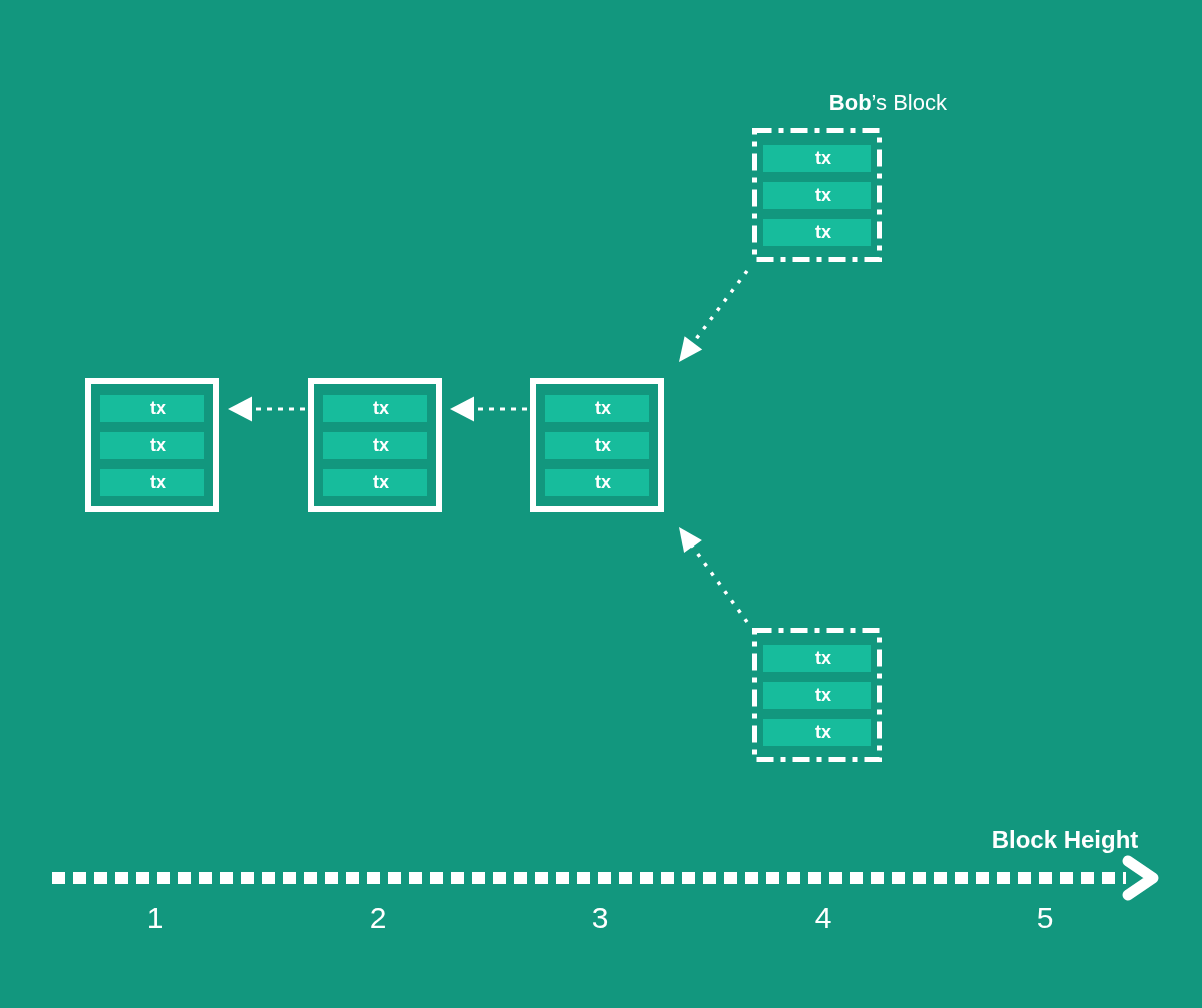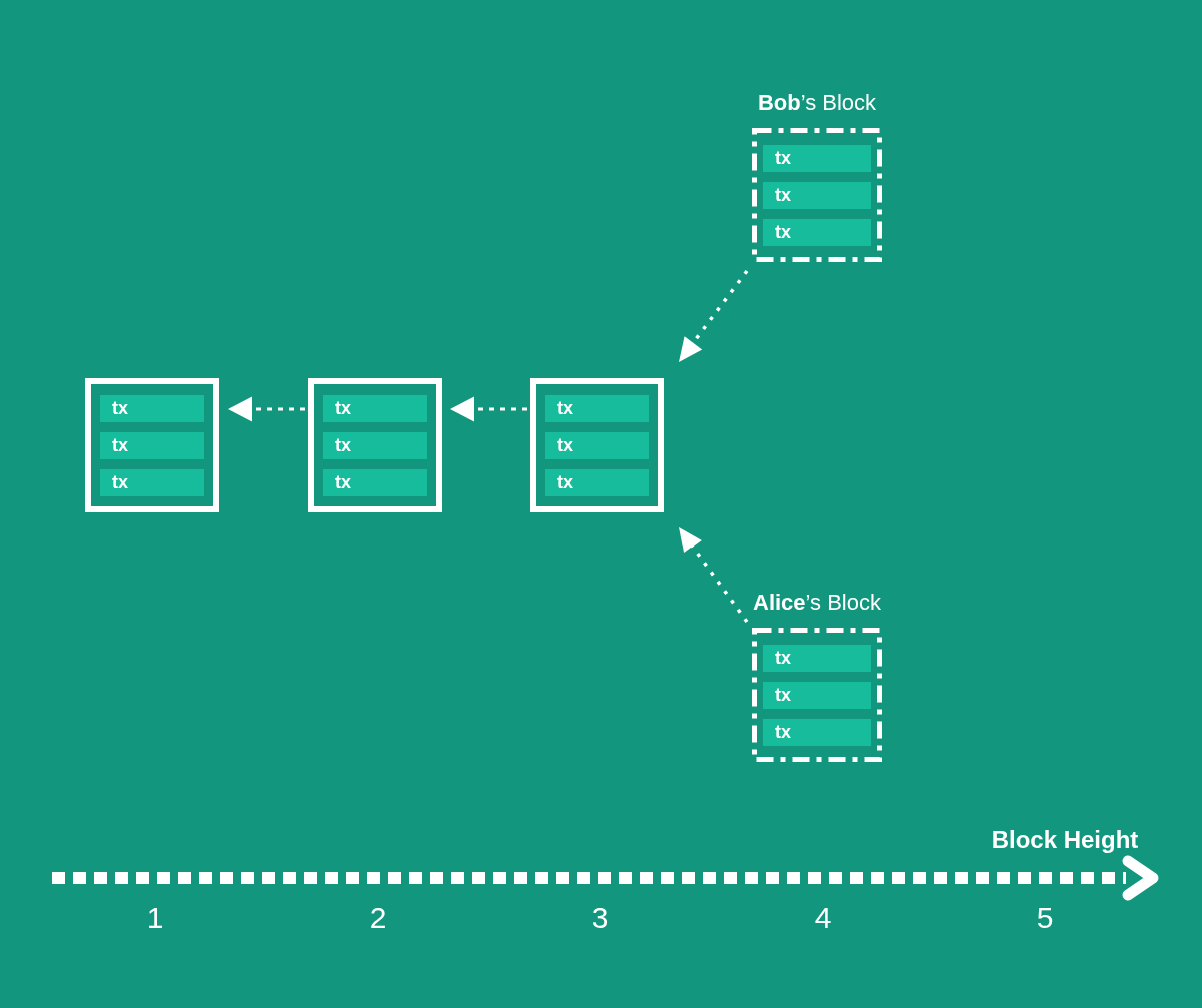--- a/index.html
+++ b/index.html
@@ -49,27 +49,27 @@
   .ghost-border{
     position:absolute;left:0;top:0;width:130px;height:134px;
   }
   
   .tx-row{
     position:relative;
     height:27px;flex:0 0 27px;
     background:var(--tx);
     display:flex;align-items:center;
     padding-left:12px;
-    font-size:18px;font-weight:bold;color:var(--fg);
+    font-size:18px;font-weight:bold;color:var(--fg);justify-content:center;
   }
   
   .ghost-label{
     position:absolute;
     width:260px;
-    text-align:center;
+    text-align:right;
     font-size:22px;color:var(--fg);
     white-space:nowrap;
   }
   .ghost-label .owner{font-weight:bold;}
   .ghost-label.bob{left:687px;top:90px;}
   .ghost-label.alice{left:687px;top:590px;}
   
   .axis-label{
     position:absolute;
     left:1057px;top:826px;
@@ -170,23 +170,20 @@
         <span>tx</span>
       </div>
     <div class="tx-row">
         <span>tx</span>
       </div>
     <div class="tx-row">
         <span>tx</span>
       </div>
   </div>
 
-  <div class="ghost-label alice">
-    <span class="owner">Alice</span><span>’s Block</span>
-  </div>
   <div class="ghost-block alice">
     <svg class="ghost-border" viewBox="0 0 130 134" xmlns="http://www.w3.org/2000/svg">
       <rect x="2.5" y="2.5" width="125" height="129" fill="none" stroke="#FFFFFF" stroke-width="5" stroke-dasharray="17 7 5 7"></rect>
     </svg>
     <div class="tx-row">
         <span>tx</span>
       </div>
     <div class="tx-row">
         <span>tx</span>
       </div>

